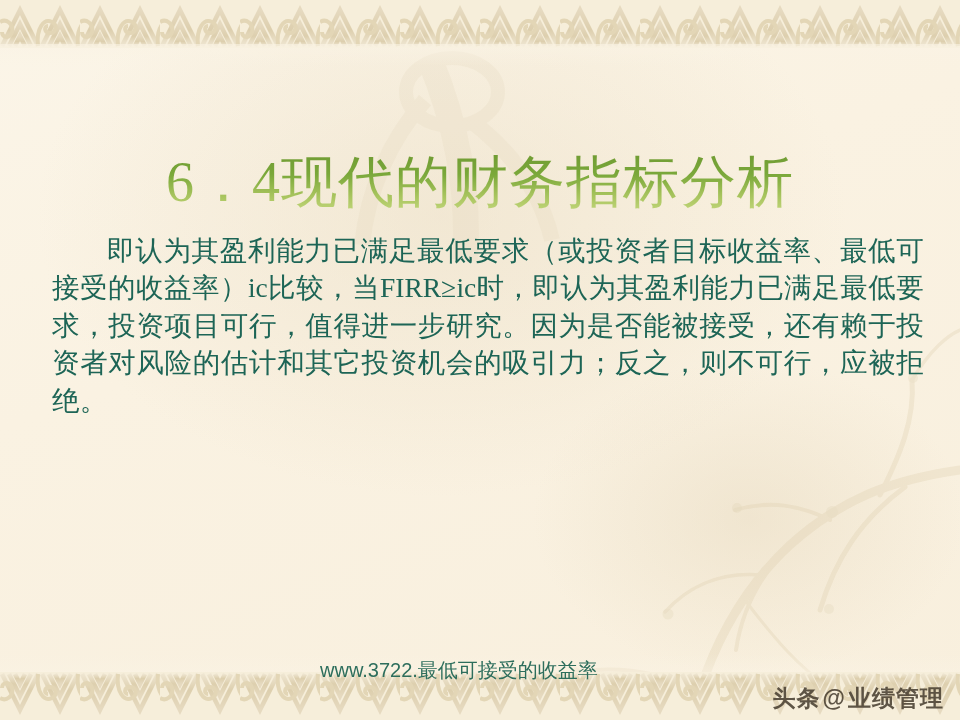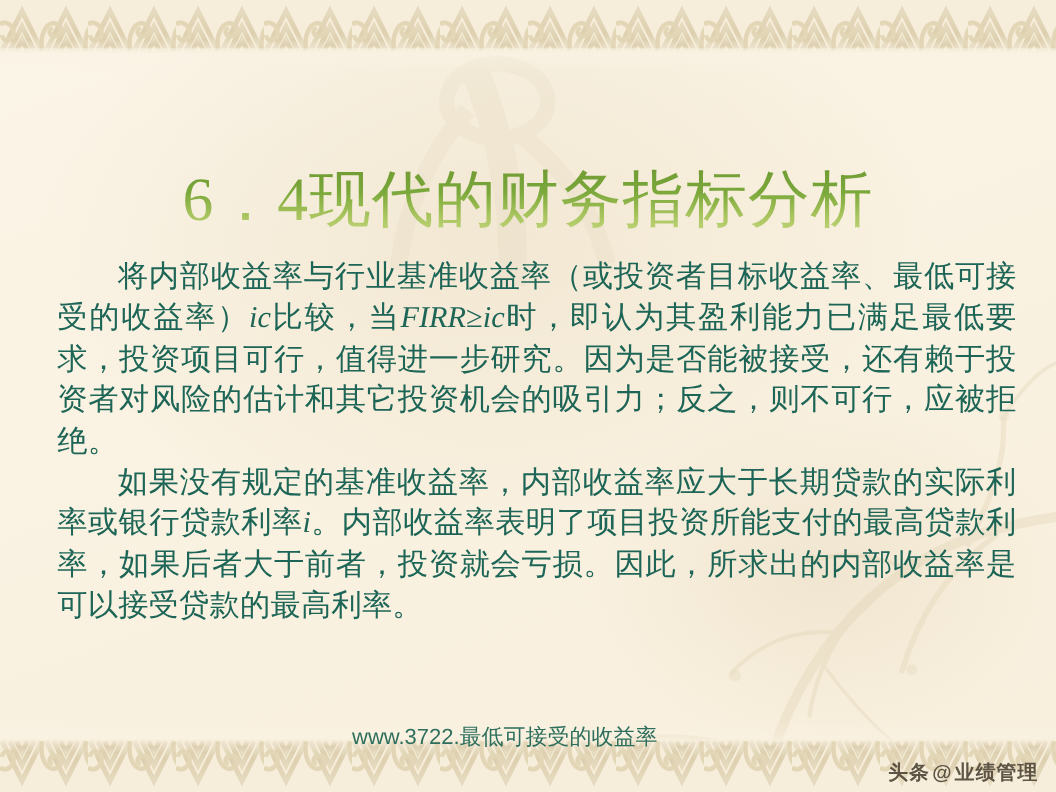--- a/index.html
+++ b/index.html
@@ -100,21 +100,20 @@
   .para {
     margin: 0;
     text-indent: 2em;
     text-align: justify;
     text-justify: inter-character;
   }
   .para + .para { margin-top: 0; }
 
   .mathit {
     font-family: "Liberation Serif", serif;
-    font-style: italic;
     letter-spacing: 0;
   }
 
   
   #footer {
     position: absolute;
     left: 320px;
     top: 657px;
     width: 380px;
     color: #2d6e5c;
@@ -125,21 +124,21 @@
   }
   #footer .f-line { white-space: nowrap; }
 
   
   #watermark {
     position: absolute;
     right: 16px;
     bottom: 6px;
     color: #4a4032;
     font-family: "Liberation Sans", sans-serif;
-    font-size: 18px;
+    font-size: 23px;
     font-weight: 700;
     letter-spacing: 1px;
     opacity: 0.88;
     white-space: nowrap;
   }
   #watermark .wm-at { margin: 0 2px; }
 </style>
 </head>
 <body>
 
@@ -203,22 +202,21 @@
       <rect x="0" y="0" width="960" height="48" fill="url(#keyPatTop)"></rect>
     </svg>
   </div>
   <div class="band-fade-top"></div>
 
   <h1 id="title">6．4现代的财务指标分析</h1>
 
   <div id="body-block">
 
 
-    <p class="para"><span>将内部收益率与行业基准收益率（或投资者目标收益率、最低可接受的收益率）</span><span class="mathit">ic</span><span>比较，当</span><span class="mathit">FIRR</span><span>≥</span><span class="mathit">ic</span><span>时，即认为其盈利能力已满足最低要求，投资项目可行，值得进一步研究。因为是否能被接受，还有赖于投资者对风险的估计和其它投资机会的吸引力；反之，则不可行，应被拒绝。</span></p>
-    <p class="para"><span>如果没有规定的基准收益率，内部收益率应大于长期贷款的实际利率或银行贷款利率</span><span class="mathit">i</span><span>。内部收益率表明了项目投资所能支付的最高贷款利率，如果后者大于前者，投资就会亏损。因此，所求出的内部收益率是可以接受贷款的最高利率。</span></p>
+    <p class="para"><span>即认为其盈利能力已满足最低要求（或投资者目标收益率、最低可接受的收益率）</span><span class="mathit">ic</span><span>比较，当</span><span class="mathit">FIRR</span><span>≥</span><span class="mathit">ic</span><span>时，即认为其盈利能力已满足最低要求，投资项目可行，值得进一步研究。因为是否能被接受，还有赖于投资者对风险的估计和其它投资机会的吸引力；反之，则不可行，应被拒绝。</span></p>
 
   </div>
   <div class="band-fade-bottom"></div>
 
   <div class="border-band bottom">
     <svg viewBox="0 0 960 48" preserveAspectRatio="none" aria-hidden="true">
       <defs>
         <linearGradient id="bandGradB" x1="0" y1="0" x2="0" y2="1">
           <stop offset="0%" stop-color="#efe6d2"></stop>
           <stop offset="45%" stop-color="#ddcfae"></stop>

